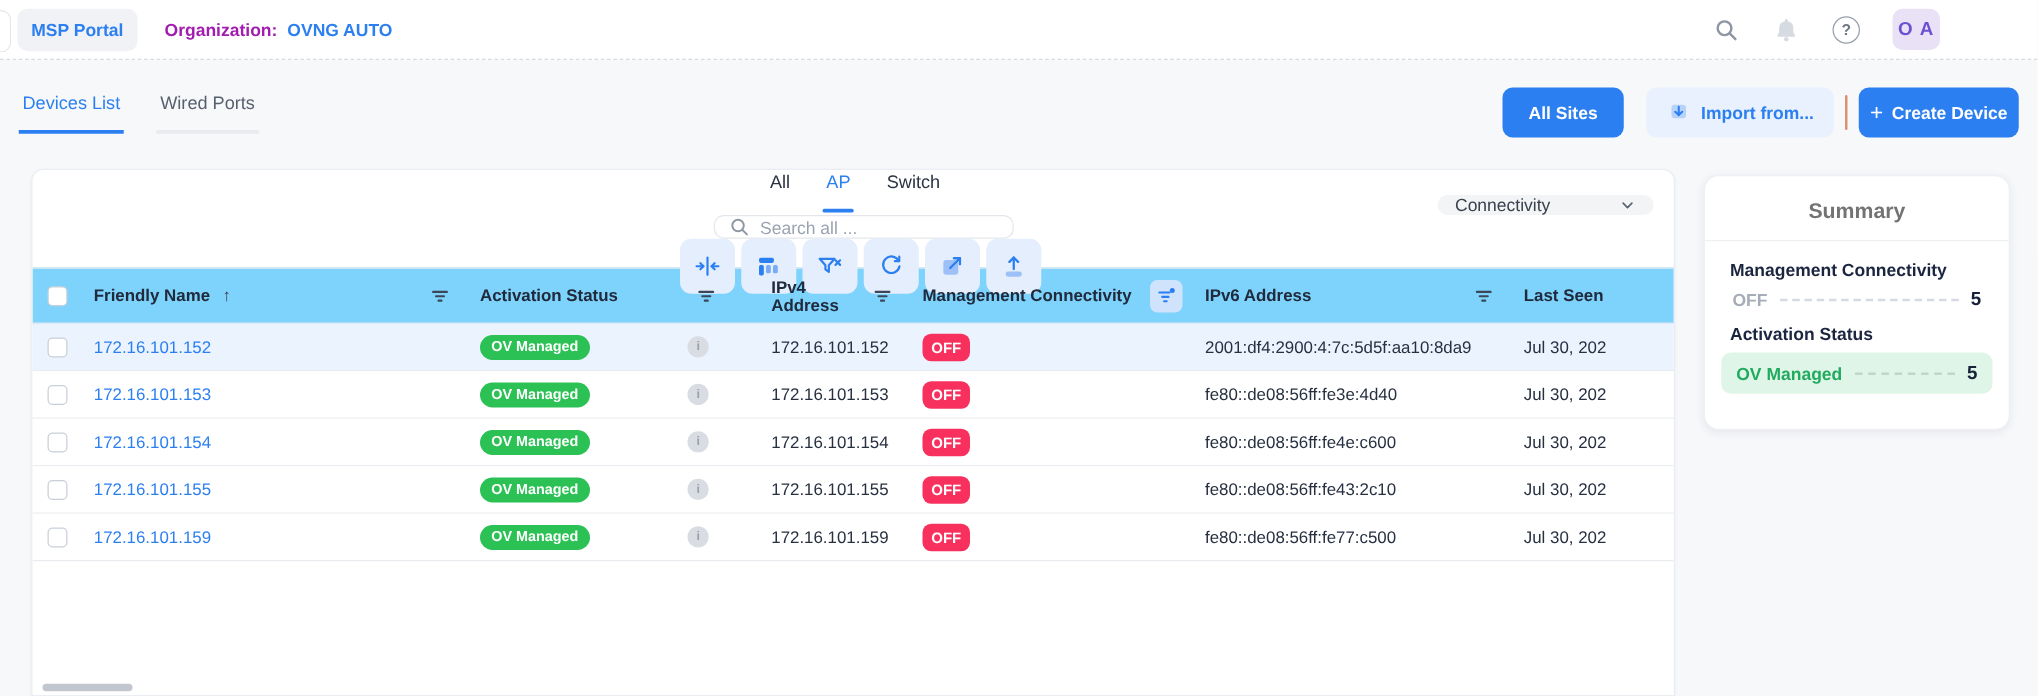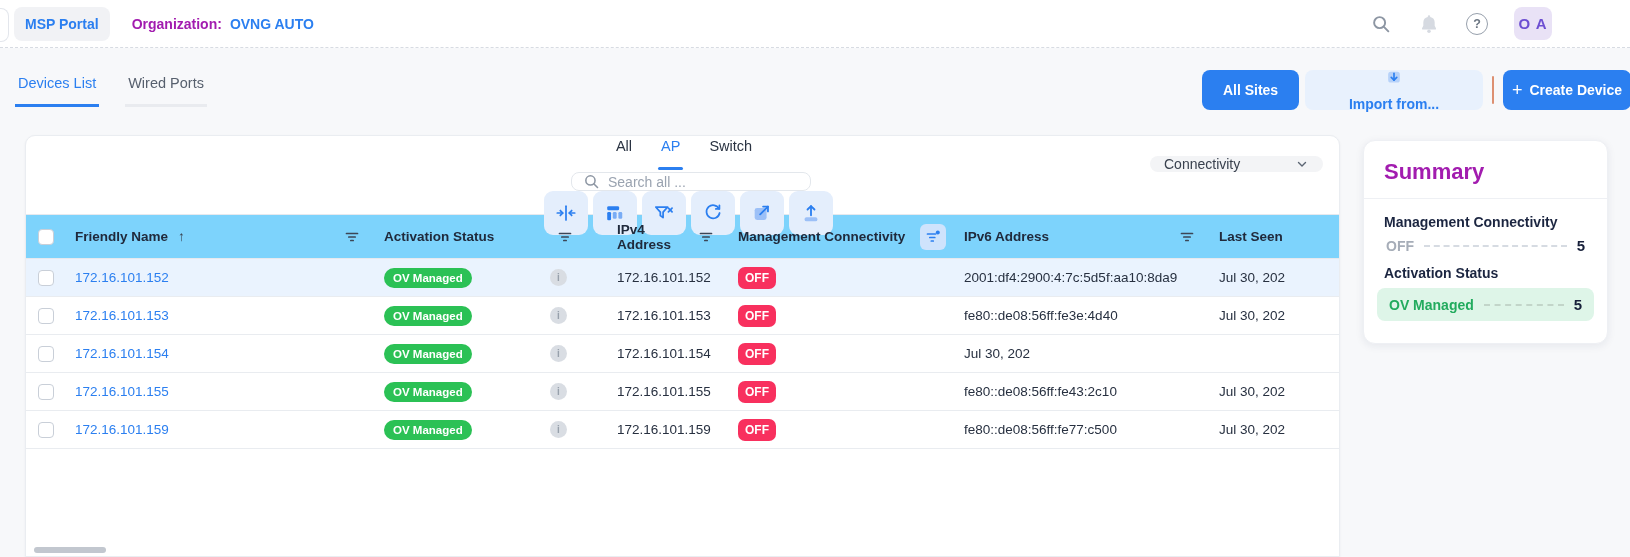--- a/index.html
+++ b/index.html
@@ -26,21 +26,21 @@
   
   .tabs { position:absolute; left:15px; top:75px; display:flex; gap:26px;align-items:center; }
   .tab { font-size:14.5px; padding:0 3px 13px; color:#57606e; border-bottom:3px solid #e9ebef; cursor:pointer; }
   .tab.active { color:#2b7ff0; font-weight:500; border-bottom-color:#2b7ff0; }
 
   .actions { position:absolute; left:1202px; top:70px; display:flex; align-items:center; }
   .btn { height:40px; border-radius:8px; display:flex; align-items:center; justify-content:center;
          font-size:14px; font-weight:700; cursor:pointer; border:none; }
   .btn-blue { background:#2b7ff0; color:#fff; }
   .btn-allsites { width:97px; }
-  .btn-import { width:178px; margin-left:6px; background:#e8f1fd; color:#2b7ff0; gap:8px;flex-direction:column; }
+  .btn-import { width:150px; margin-left:18px; background:#e8f1fd; color:#2b7ff0; gap:8px; }
   .v-divider { width:2px; height:28px; background:#dd9071; margin:0 9px; border-radius:1px; }
   .btn-create { width:128px; gap:7px; }
   .plus-glyph { font-size:18px; font-weight:400; line-height:1; }
 
   
   .card { position:absolute; left:25px; top:135px; width:1315px; height:422px; background:#fff;
           border:1px solid #eaedf1; border-radius:10px 10px 0 0;
           box-shadow:0 1px 3px rgba(20,30,60,.05); overflow:hidden; }
 
   .toolbar { height:78px; display:flex; align-items:center; padding:0 16px 0 19px;flex-direction:column; }
@@ -86,22 +86,22 @@
   .pill-red { background:#f8305e; color:#fff; font-weight:700; font-size:12px;
               padding:4px 7px; border-radius:7px; }
   .info { width:17px; height:17px; border-radius:50%; background:#d9dde3; color:#97a0ab;
           font-size:10px; font-weight:700; display:flex; align-items:center; justify-content:center;
           margin-left:auto; margin-right:30px; }
   .hthumb { position:absolute; left:8px; bottom:3px; width:72px; height:6px; border-radius:3px; background:#c2c7cf; }
 
   
   .summary { position:absolute; left:1363px; top:140px; width:245px; height:204px; background:#fff;
              border:1px solid #eef0f4; border-radius:12px; box-shadow:0 2px 8px rgba(25,39,80,.08); }
-  .summary-title { padding:18px 20px 13px; font-size:22px; font-weight:700; color:#a21caf;
-                   border-bottom:1px solid #eef0f4; }
+  .summary-title { padding:18px 20px 13px; font-size:17px; font-weight:700; color:#737373;
+                   border-bottom:1px solid #eef0f4;text-align:center; }
   .summary-body { padding:15px 12px 0; }
   .sum-heading { font-size:14px; font-weight:700; color:#1b2540; padding-left:8px; margin-bottom:7px; }
   .sum-row { display:flex; align-items:center; padding:0 10px 11px 10px; }
   .sum-row.green-bg { background:#def5e8; border-radius:8px; padding:8px 12px; margin:0 1px; }
   .lab-off { color:#a6adb8; font-weight:700; font-size:14px; }
   .lab-green { color:#22ab5e; font-weight:700; font-size:14px; }
   .leader { flex:1; border-top:2px dashed #d6dbe2; margin:0 10px; }
   .green-bg .leader { border-top-color:#c2d5c9; }
   .sum-val { font-weight:800; color:#17203a; font-size:15px; }
 
@@ -374,20 +374,23 @@
     <div class="col-2">
       <span class="pill-green">OV Managed</span>
       <span class="info">i</span>
     </div>
     <div class="col-3">
         <span>172.16.101.154</span>
       </div>
     <div class="col-4">
         <span class="pill-red">OFF</span>
       </div>
+    <div class="col-5">
+        <span>fe80::de08:56ff:fe4e:c600</span>
+      </div>
     <div class="col-6">
         <span>Jul 30, 202</span>
       </div>
   </div>
 
   <div class="trow">
     <div class="col-cb">
         <div class="cbx"></div>
       </div>
     <div class="col-1">

